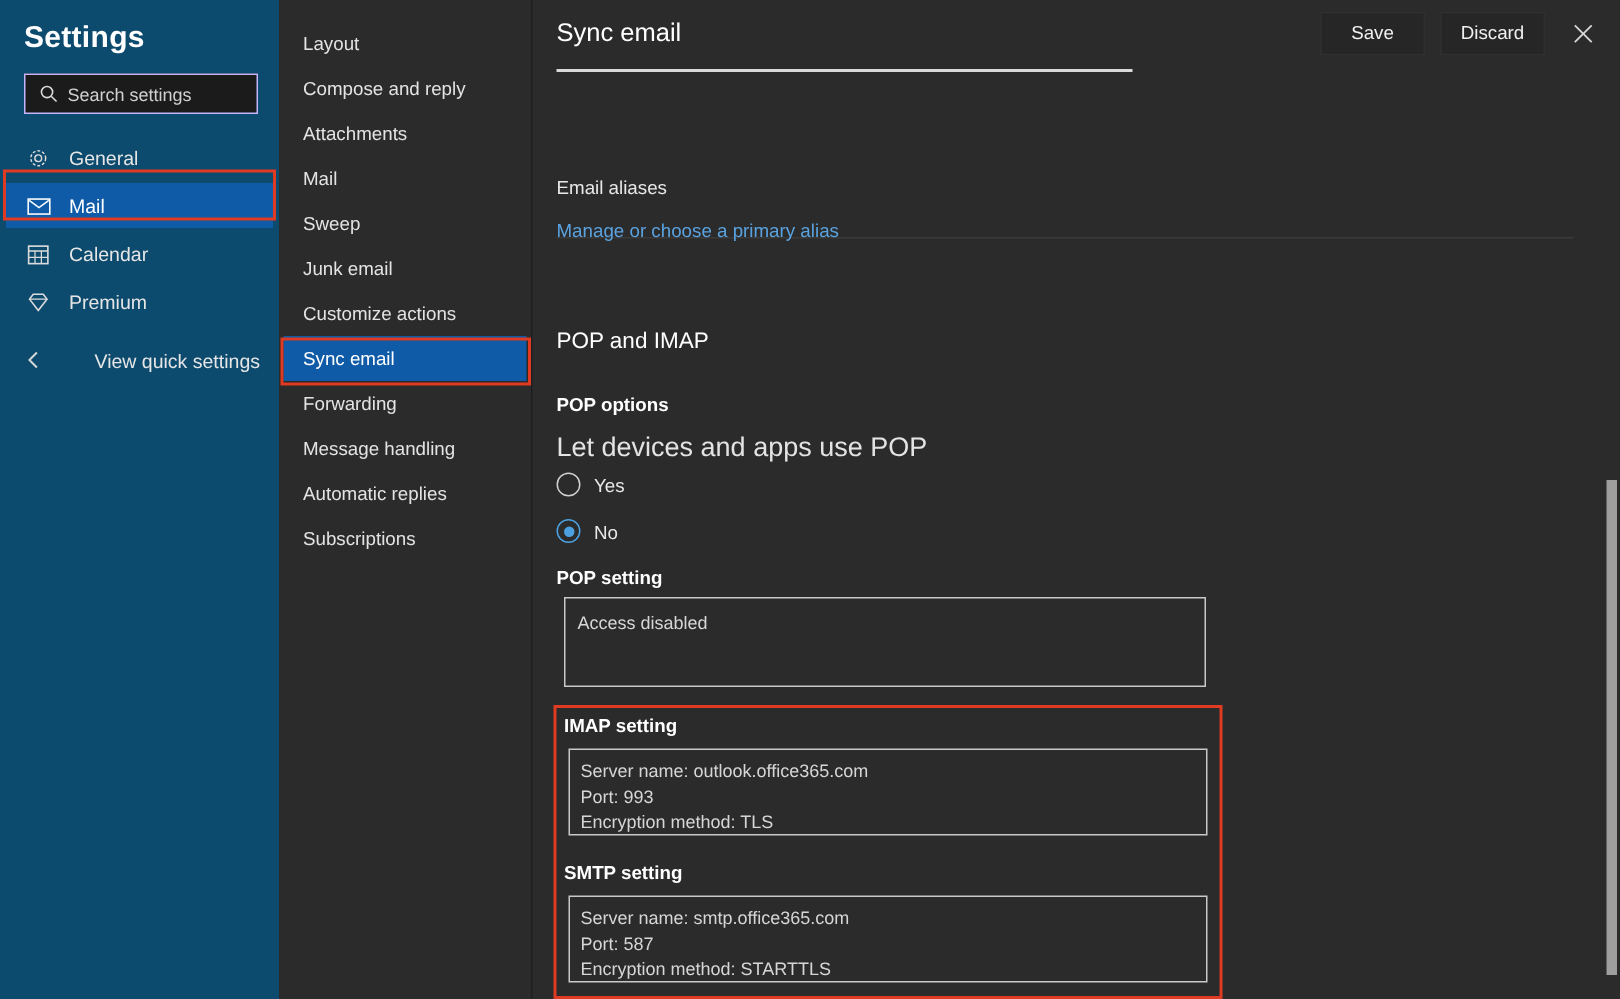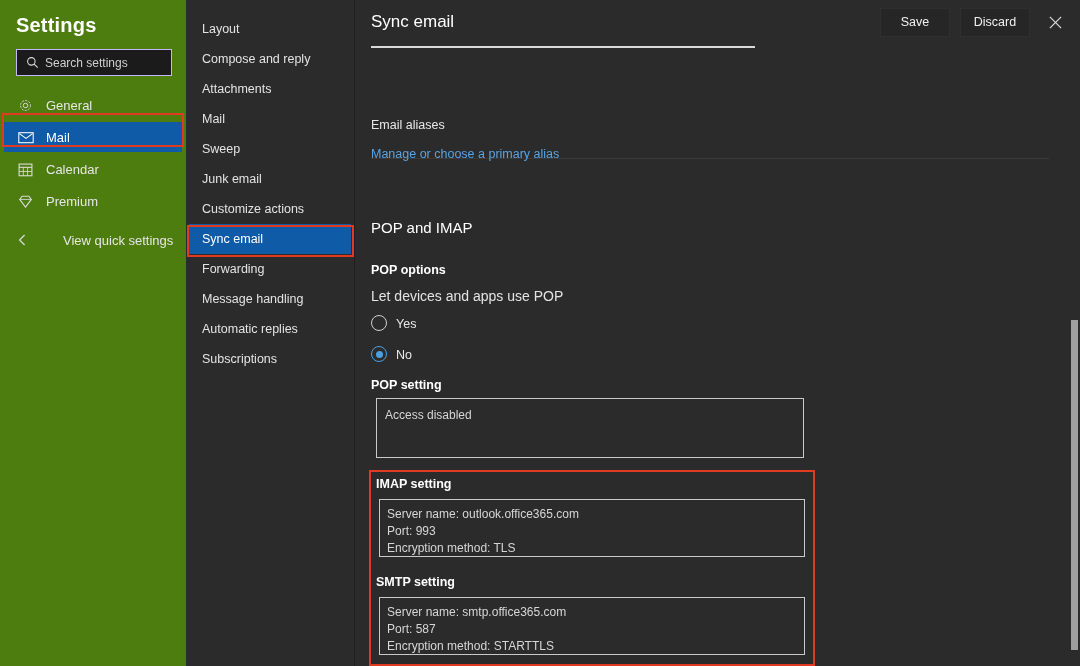--- a/index.html
+++ b/index.html
@@ -7,21 +7,21 @@
     width: 1080px; height: 666px;
     background: #1b1b1b;
     font-family: "Liberation Sans", sans-serif;
     overflow: hidden;
   }
   .app { position: relative; width: 1080px; height: 666px; display: flex; }
 
   
   .sidebar {
     width: 186px; height: 666px;
-    background: #4d7c0f;
+    background: #0c4a6e;
     flex: 0 0 186px;
     position: relative;
   }
   .settings-title {
     color: #ffffff;
     font-size: 20px;
     font-weight: 600;
     padding: 14px 0 0 16px;
     letter-spacing: .2px;
   }
@@ -158,21 +158,21 @@
     width: 678px; height: 1px;
     background: #3a3a3a;
   }
 
   .content { padding: 0 0 0 16px; position: relative; }
   .lbl-aliases { color: #e8e8e8; font-size: 12.5px; position: absolute; left: 16px; top: 74px; }
   .link-alias { color: #5aa3e0; font-size: 12.5px; position: absolute; left: 16px; top: 103px; text-decoration: none; cursor: pointer; }
 
   .h-popimap { color: #ffffff; font-size: 15px; position: absolute; left: 16px; top: 175px; }
   .h-popopts { color: #ffffff; font-size: 12.5px; font-weight: bold; position: absolute; left: 16px; top: 219px; }
-  .t-letdev  { color: #e3e3e3; font-size: 14px; position: absolute; left: 16px; top: 244px; }
+  .t-letdev  { color: #e3e3e3; font-size: 18px; position: absolute; left: 16px; top: 244px; }
 
   .radio-row { position: absolute; left: 16px; display: flex; align-items: flex-end; }
   .radio-row.yes { top: 271px; }
   .radio-row.no  { top: 302px; }
   .radio {
     width: 16px; height: 16px; border-radius: 50%;
     border: 1.5px solid #d0d0d0; background: transparent;
     display: flex; align-items: center; justify-content: center;
     flex: 0 0 16px;
   }

